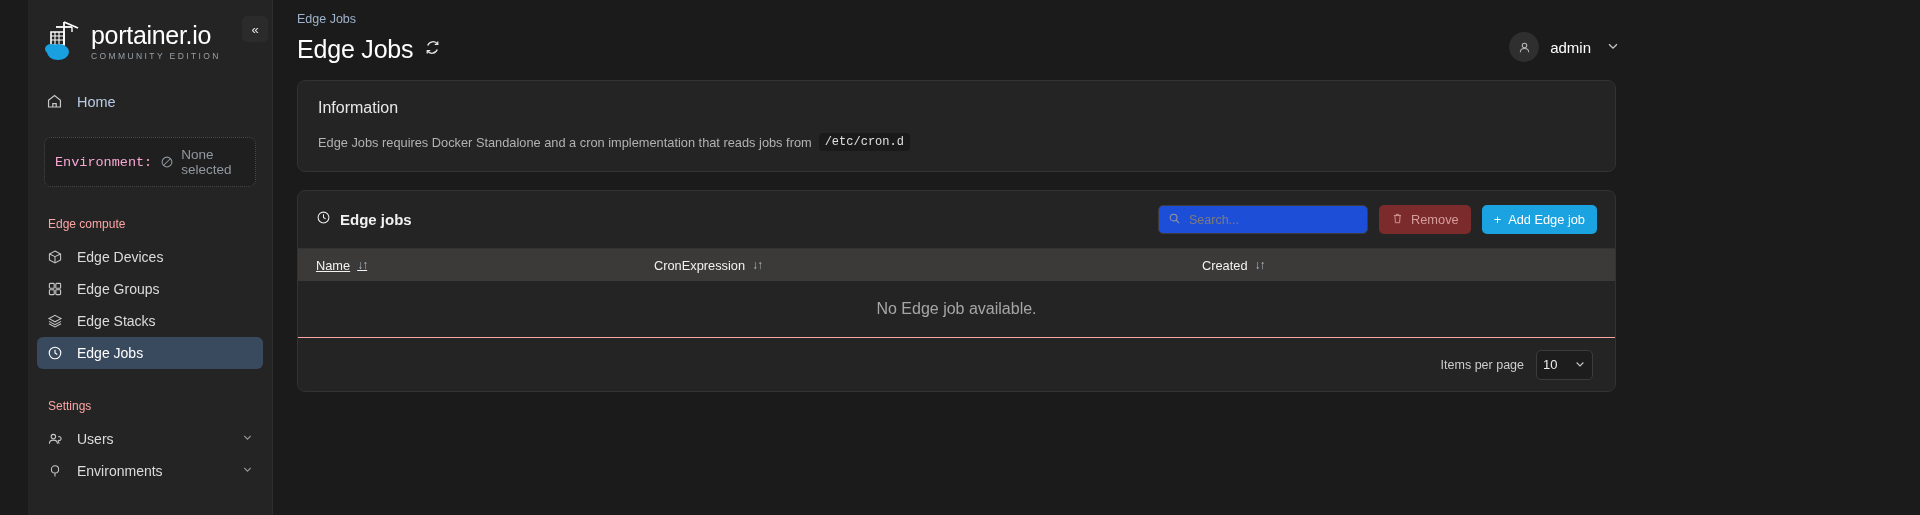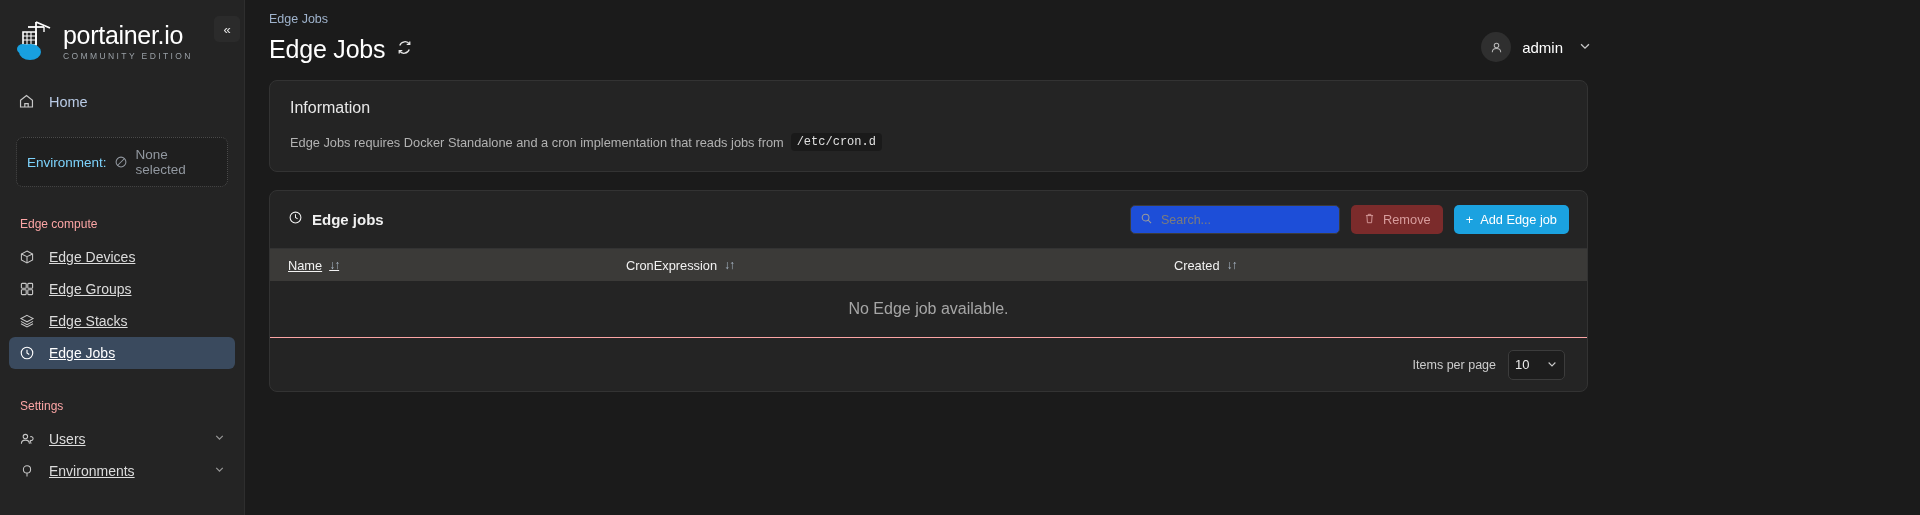--- a/index.html
+++ b/index.html
@@ -2,21 +2,21 @@
 <html><head>
 <meta charset="utf-8">
 <style>
   * { box-sizing: border-box; margin: 0; padding: 0; }
   html, body {
     width: 1920px; height: 515px;
     background: #1b1b1b;
     font-family: "Liberation Sans", sans-serif;
     overflow: hidden;
   }
-  .app { display: flex; width: 1612px; height: 515px; }
+  .app { display: flex; width: 1612px; height: 515px; margin-left: 28px; }
 
   
   .sidebar {
     width: 245px; height: 515px;
     background: #242424;
     border-right: 1px solid #2e2e2e;
     flex: 0 0 245px;
     position: relative;
     overflow: hidden;
   }
@@ -43,35 +43,35 @@
   .nav-home .lbl { color: #b9cbe6; font-size: 14.5px; }
 
   .env-box {
     margin: 20px 16px 0 16px;
     border: 1px dotted #4a4a4a;
     border-radius: 7px;
     background: #1f1f1f;
     padding: 9px 10px;
     display: flex; align-items: center; gap: 6px;
   }
-  .env-label { color: #7dd3fc; font-size: 13.5px; }
+  .env-label { color: #f9a8d4; font-size: 13.5px; font-family: Liberation Mono, monospace; }
   .env-value { color: #9298a0; font-size: 13.5px; }
 
   .nav-section {
     color: #fca5a5; font-size: 12px;
     padding: 0 0 0 20px; margin-top: 30px; margin-bottom: 10px;
   }
   .nav-item {
     display: flex; align-items: center; gap: 14px;
     margin: 0 9px; padding: 7px 9px;
     border-radius: 6px;
     color: #d6d6d6; font-size: 14px;
     min-height: 32px;
   }
-  .nav-item .lbl { color: #dcdcdc; font-size: 14px; text-decoration: underline; }
+  .nav-item .lbl { color: #dcdcdc; font-size: 14px; }
   .nav-item.active { background: #3a4a5e; }
   .nav-item.active .lbl { color: #ffffff; }
   .nav-icon { width: 17px; height: 17px; flex: 0 0 17px;
               display: flex; align-items: center; justify-content: center; }
   .nav-caret { margin-left: auto; opacity: .75; }
 
   
   .main { flex: 1 1 auto; height: 515px; position: relative; background: #1b1b1b; }
   .collapse-btn {
     position: absolute; left: -31px; top: 16px;

